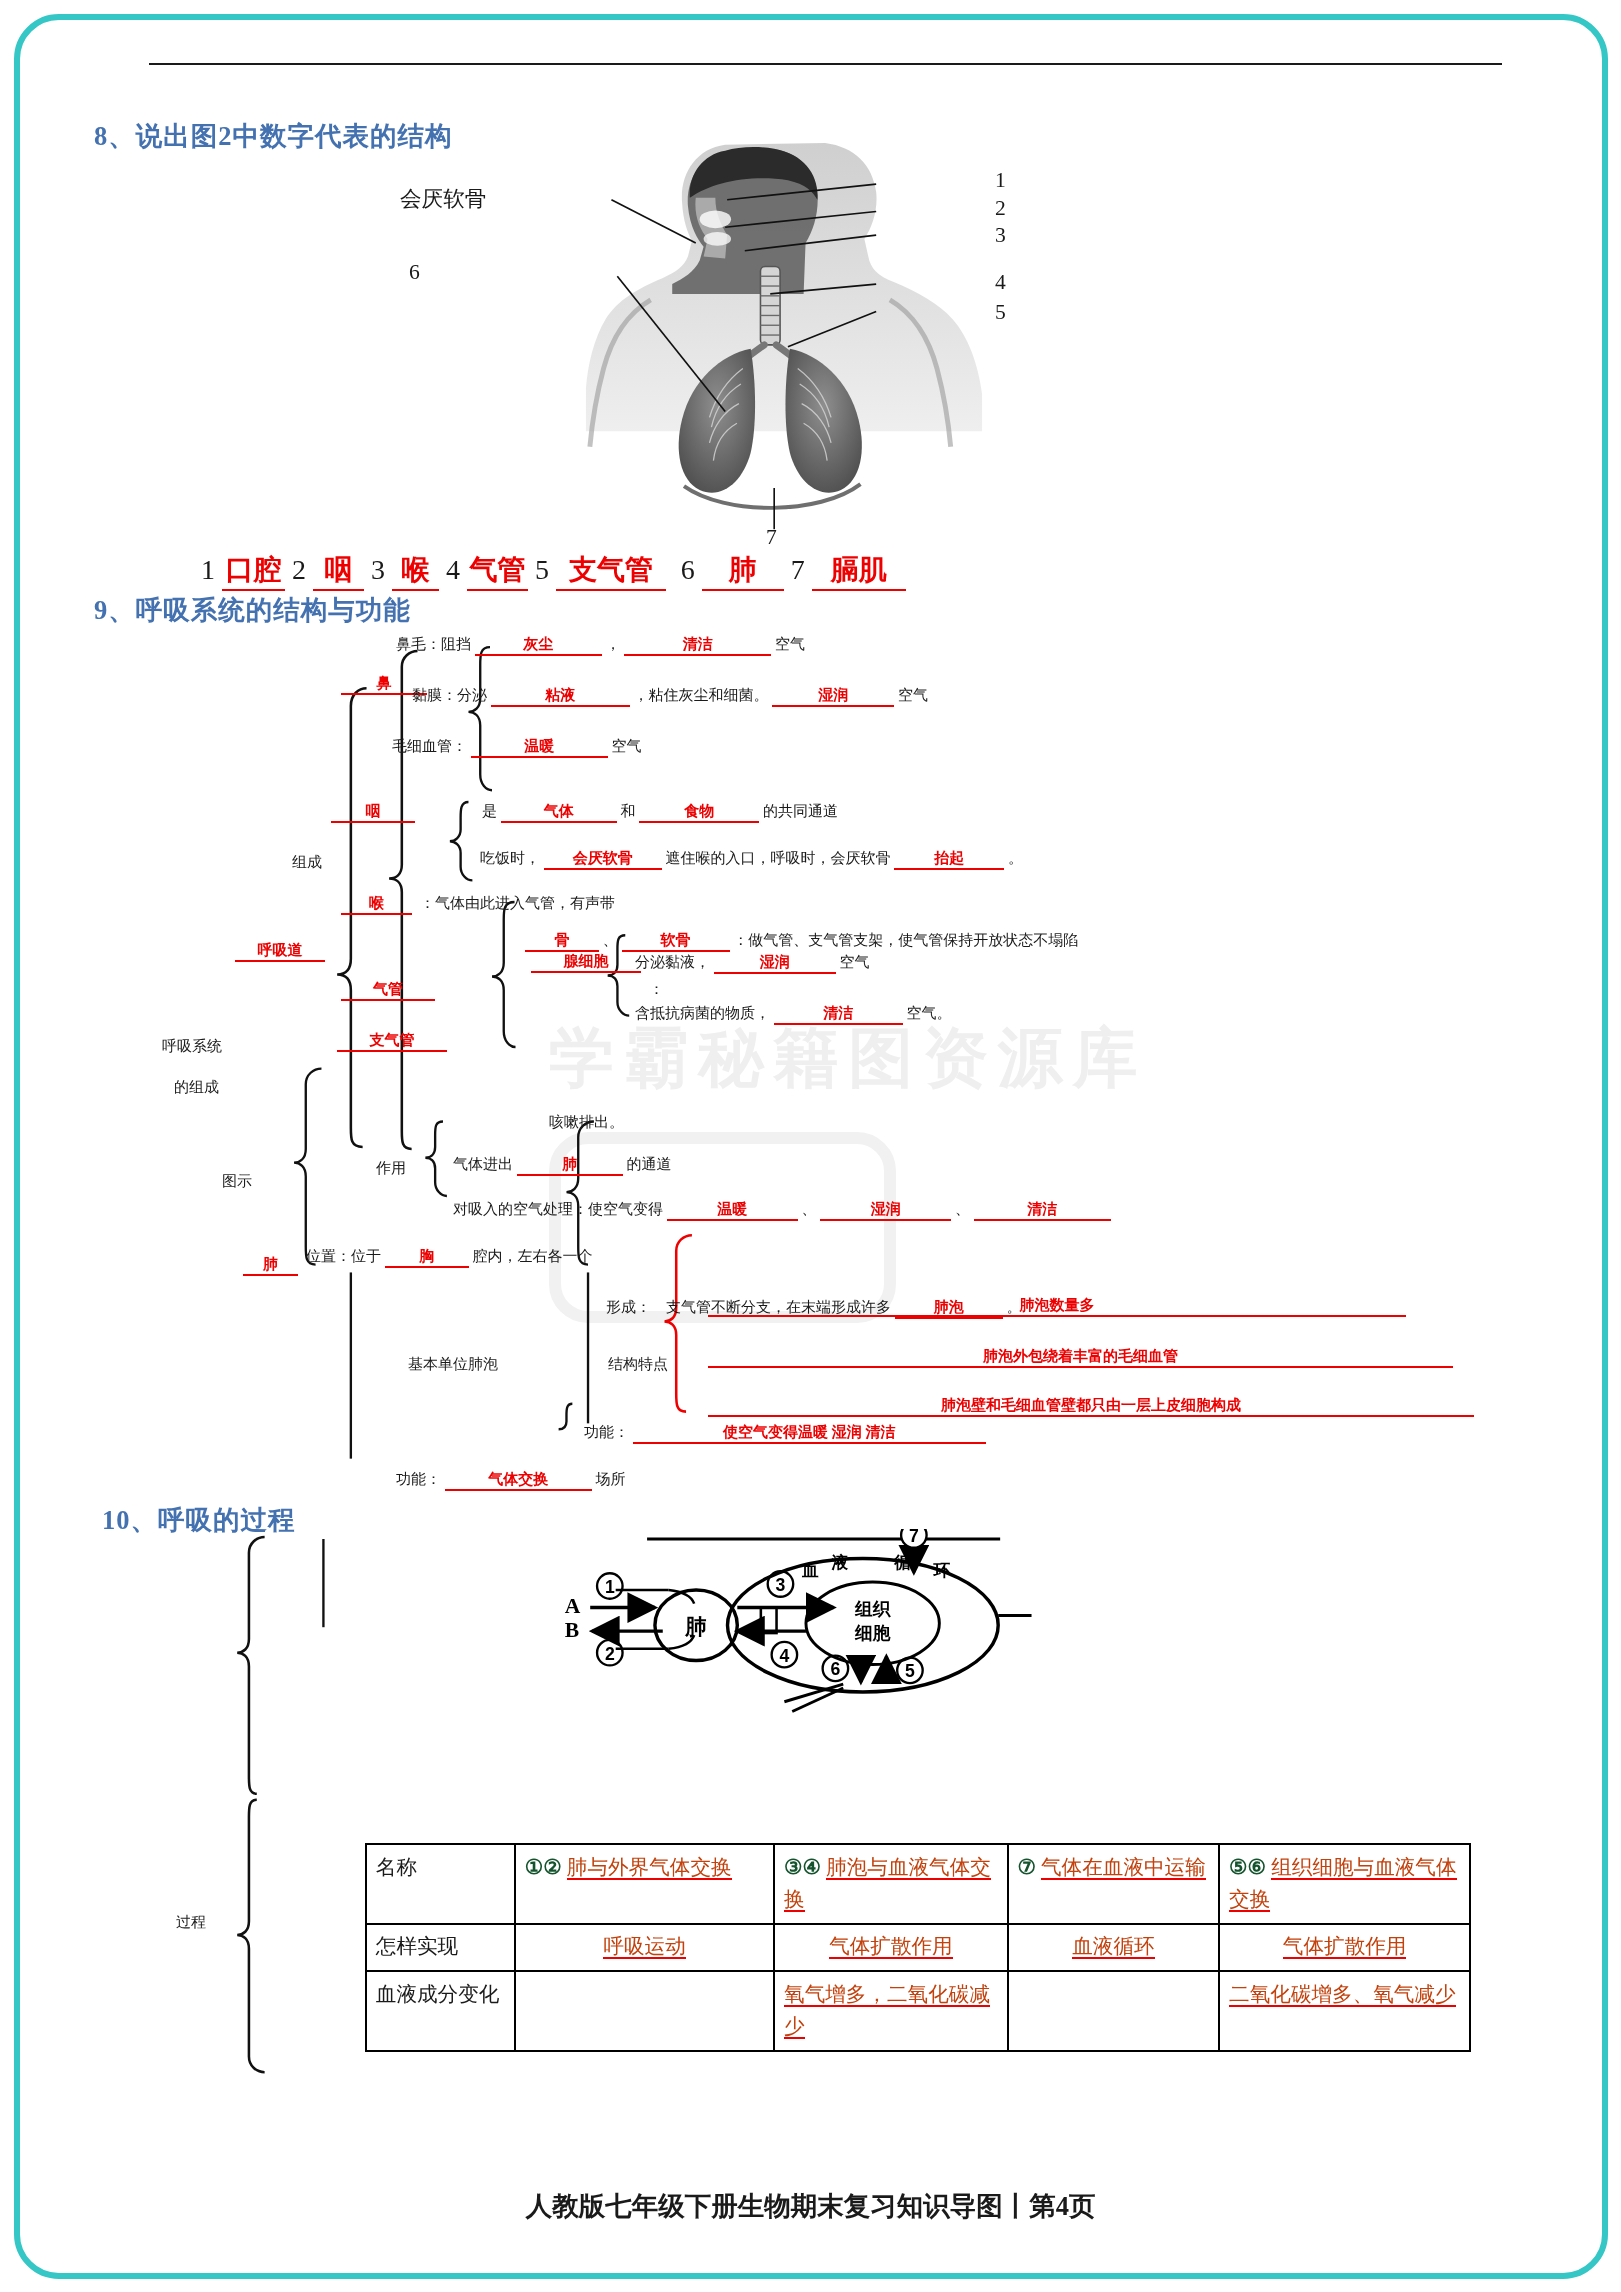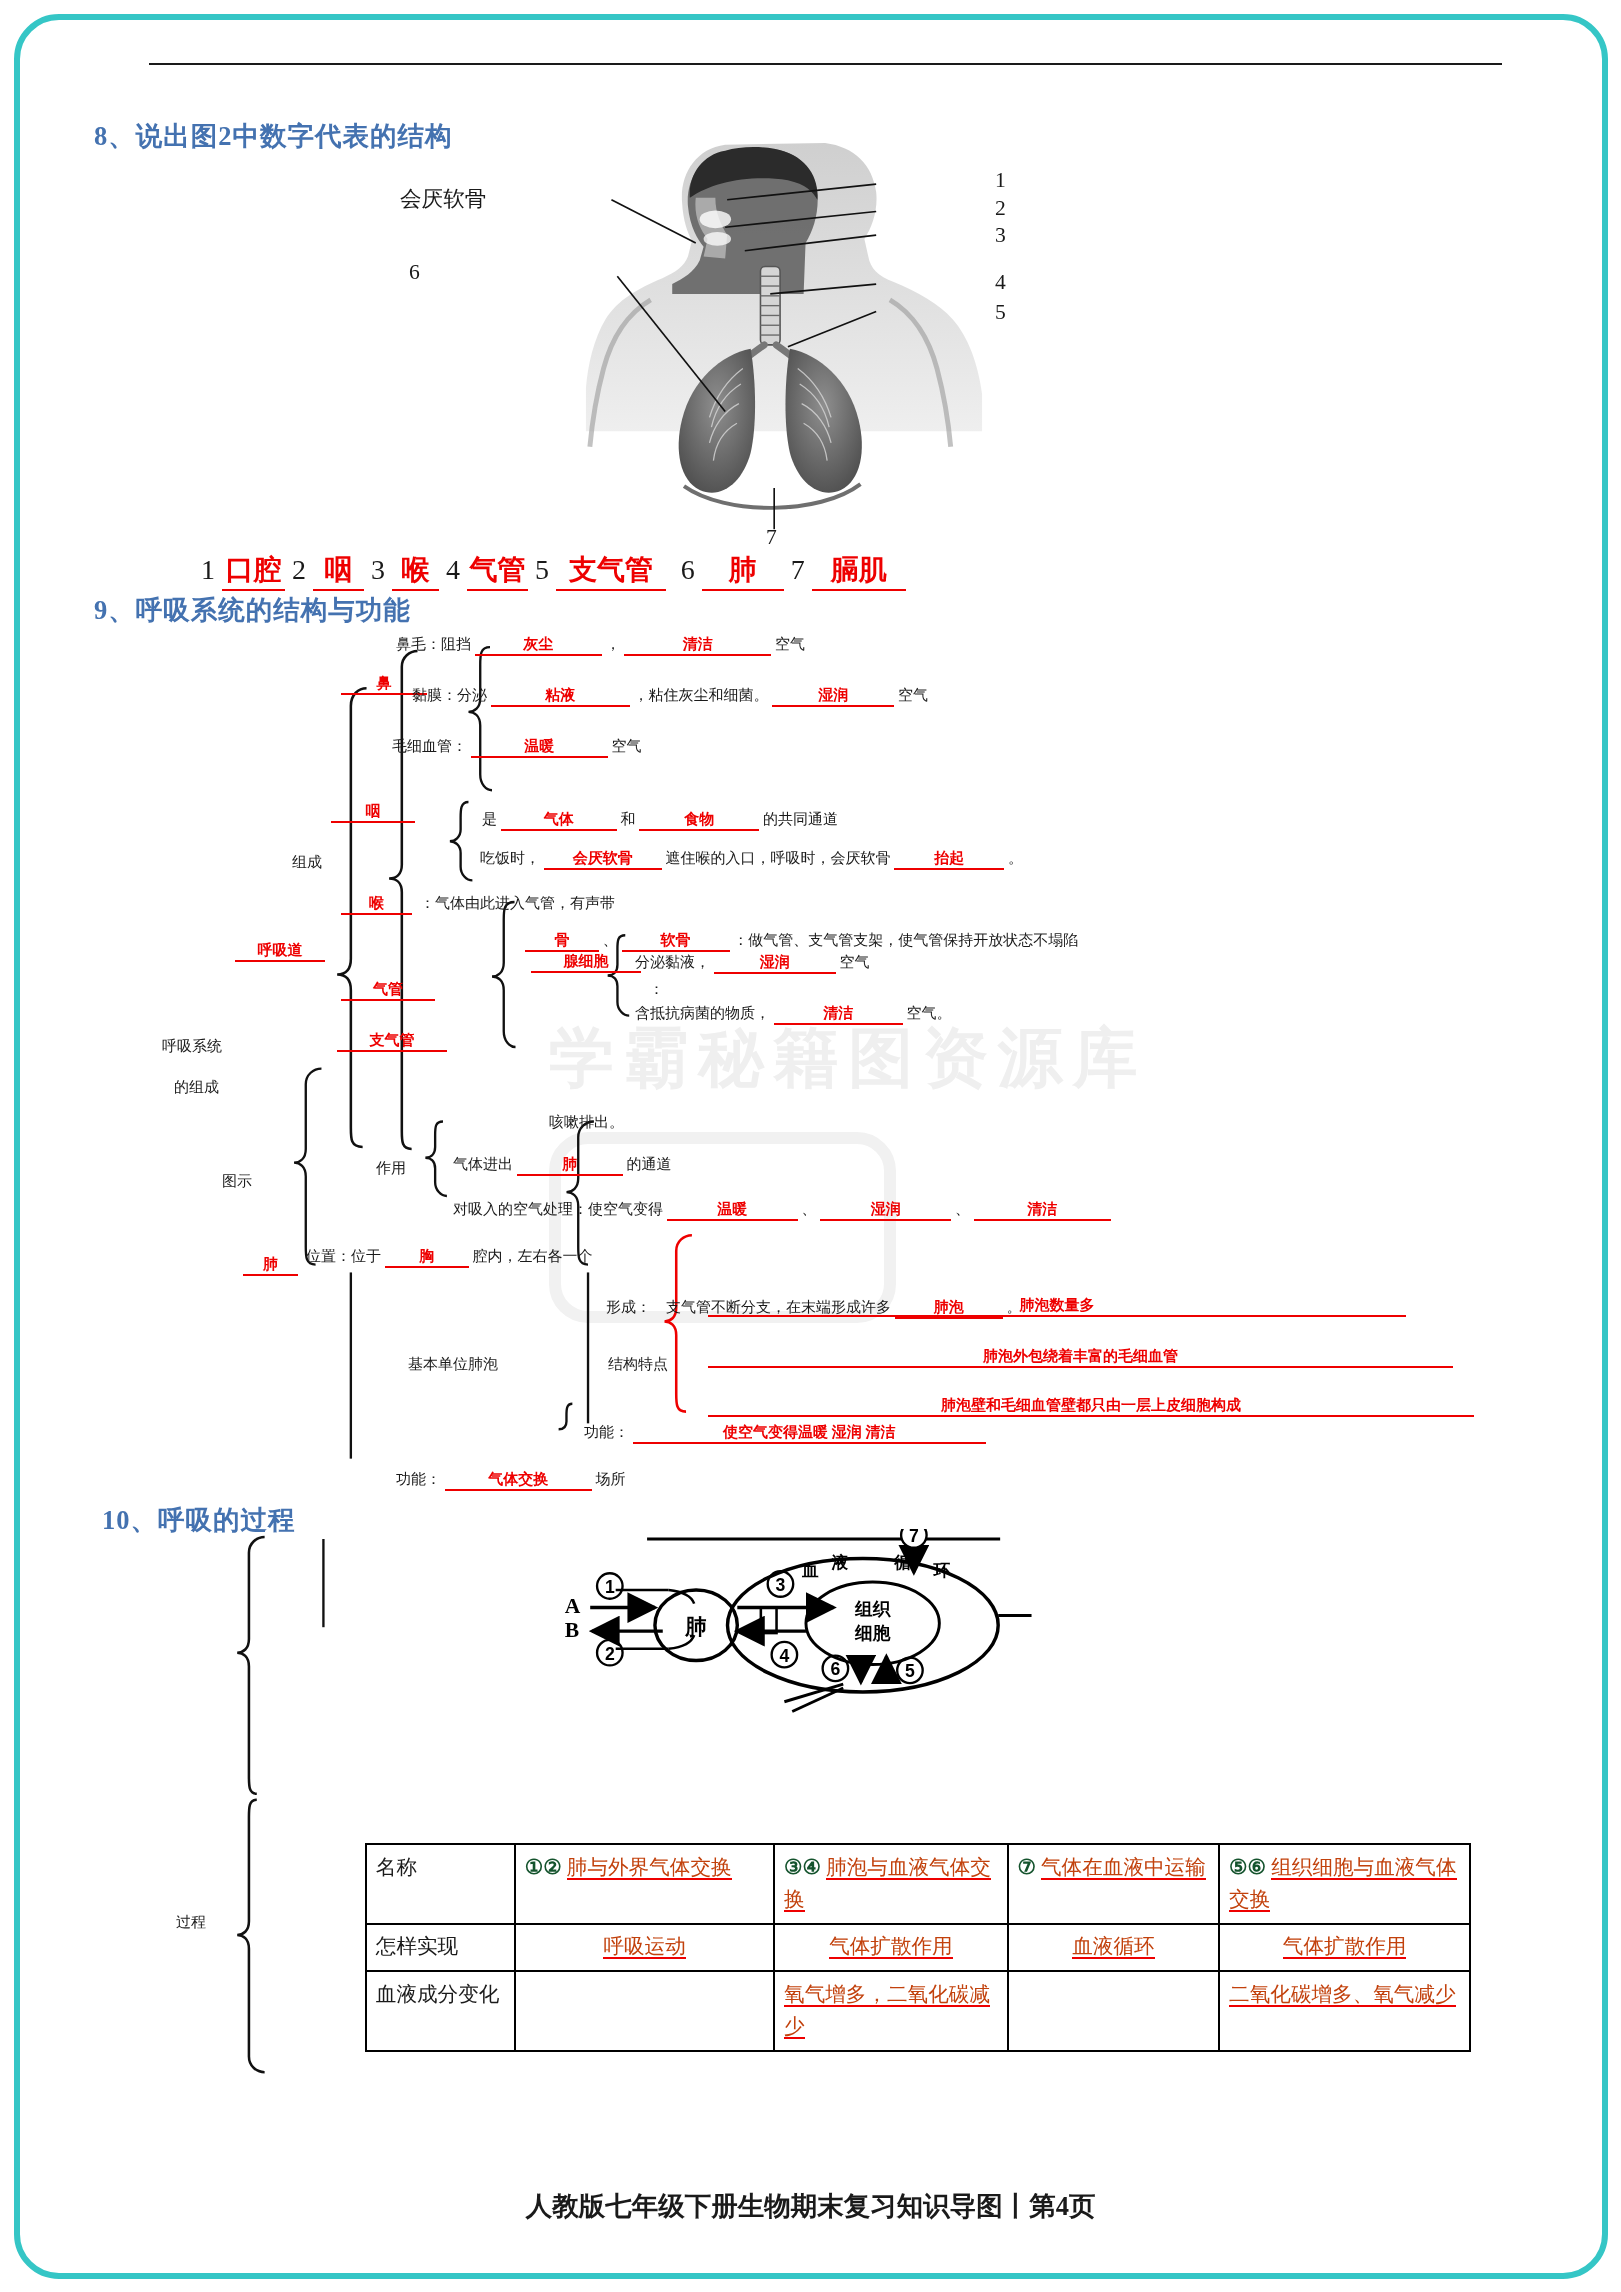--- a/index.html
+++ b/index.html
@@ -279,21 +279,21 @@
 
   <div class="blk" style="left:392px;top:737px;">
     <span>毛细血管：</span>
     <span class="ul red" style="min-width:137px;">温暖</span>
     <span>空气</span>
   </div>
 
   <div class="blk red ul" style="left:331px;top:802px;min-width:84px;text-align:center;">咽</div>
   <div class="blk" style="left:482px;top:802px;">
     <span>是</span>
-    <span class="ul red" style="min-width:116px;margin-top:8px;">气体</span>
+    <span class="ul red" style="min-width:116px;">气体</span>
     <span>和</span>
     <span class="ul red" style="min-width:120px;">食物</span>
     <span>的共同通道</span>
   </div>
   <div class="blk" style="left:480px;top:849px;">
     <span>吃饭时，</span>
     <span class="ul red" style="min-width:118px;">会厌软骨</span>
     <span>遮住喉的入口，呼吸时，会厌软骨</span>
     <span class="ul red" style="min-width:110px;">抬起</span>
     <span>。</span>

